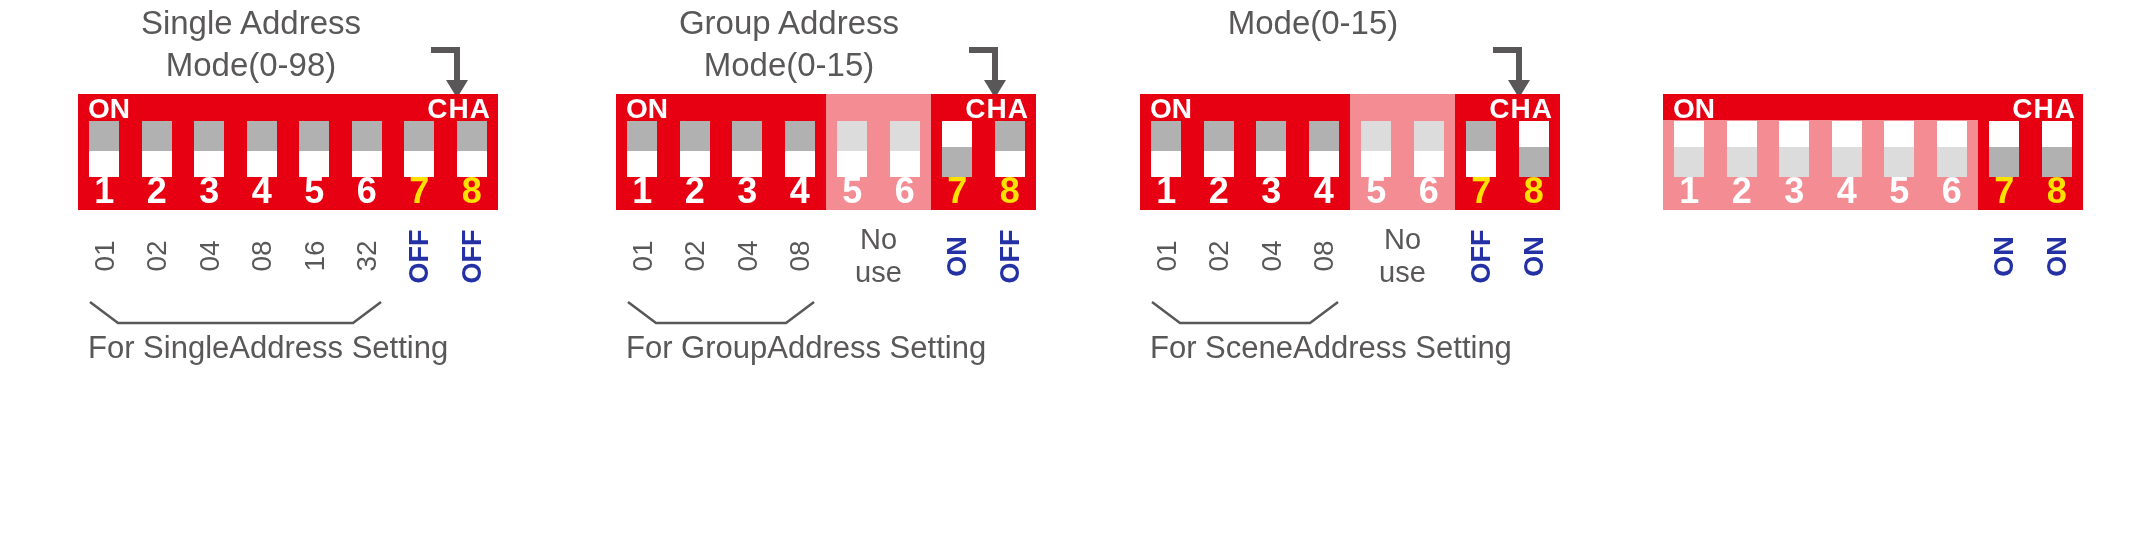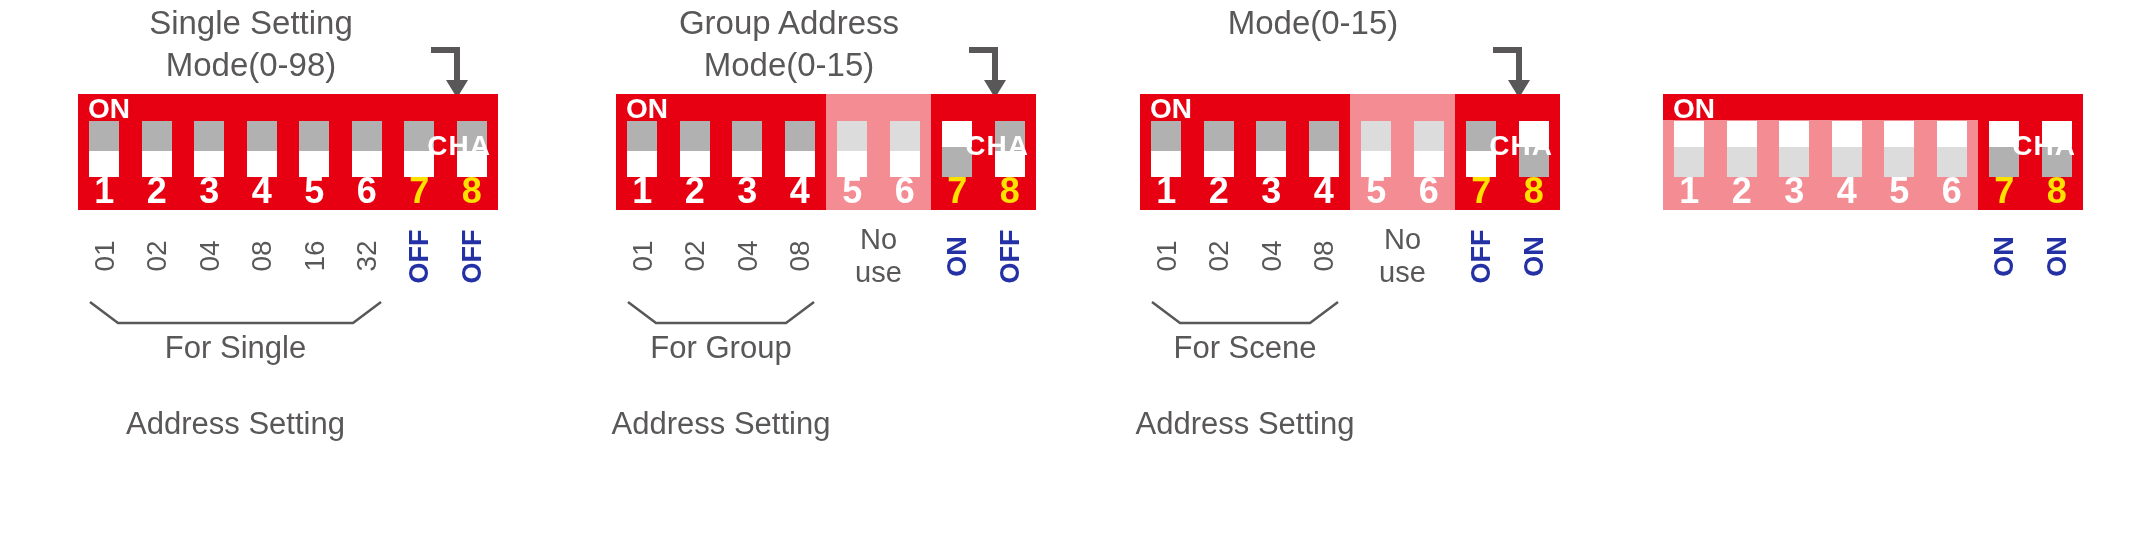--- a/index.html
+++ b/index.html
@@ -14,49 +14,49 @@
   .panel:nth-child(2){left:616px;}
   .panel:nth-child(3){left:1140px;}
   .panel:nth-child(4){left:1663px;}
   .title{position:relative;height:94px;}
   .title-lines{position:absolute;left:0;right:74px;top:2px;text-align:center;color:var(--gray);font-size:33px;}
   .panel.no-arrow .title-lines{right:0;}
   .title-line{height:42px;line-height:42px;white-space:nowrap;}
   .bent-arrow{position:absolute;right:28px;top:44px;color:var(--gray);}
   .dip-block{position:relative;width:420px;height:116px;background:var(--red);}
   .on-label{position:absolute;top:1px;left:10px;color:#fff;font-weight:bold;font-size:28px;line-height:28px;z-index:3;}
-  .cha-label{position:absolute;top:1px;right:7px;color:#fff;font-weight:bold;font-size:28px;line-height:28px;letter-spacing:1px;z-index:3;margin-top:37px;}
+  .cha-label{position:absolute;top:1px;right:7px;color:#fff;font-weight:bold;font-size:28px;line-height:28px;letter-spacing:1px;z-index:3;}
   .sw-row{position:absolute;left:0;top:0;width:100%;height:100%;}
   .sw-col{position:absolute;top:0;height:100%;}
   .slider{position:absolute;left:50%;transform:translateX(-50%);top:27px;width:30px;height:56px;background:var(--slot);}
   .knob{position:absolute;left:0;width:100%;height:46%;background:#ffffff;}
   .slider.off .knob{bottom:0;}
   .slider.on .knob{top:0;}
   .sw-num{position:absolute;bottom:1px;left:0;width:100%;text-align:center;color:#fff;font-weight:bold;font-size:36px;line-height:1;}
   .sw-num.yellow{color:var(--yellow);}
   .fade-overlay{position:absolute;top:0;bottom:0;background:var(--fade);z-index:2;}
   .values-row{position:relative;height:84px;margin-top:4px;}
   .value-cell{position:absolute;top:0;height:100%;display:flex;align-items:center;justify-content:center;}
   .value-cell span{transform:rotate(-90deg);white-space:nowrap;font-size:28px;color:var(--gray);}
   .value-cell.blue span{color:var(--blue);font-weight:bold;font-size:27px;}
   .no-use-cell{position:absolute;top:0;height:100%;display:flex;flex-direction:column;align-items:center;justify-content:center;color:var(--gray);font-size:29px;line-height:1.15;}
   .no-use-cell div{white-space:nowrap;}
   .bottom{position:relative;height:160px;}
   .bracket-svg{position:absolute;top:2px;}
-  .caption{position:absolute;top:30px;display:flex;flex-direction:column;align-items:center;color:var(--gray);font-size:31px;line-height:1.3;gap:36px;}
+  .caption{position:absolute;top:30px;display:flex;flex-direction:row;align-items:center;color:var(--gray);font-size:31px;line-height:1.3;}
   .caption div{white-space:nowrap;}
 </style>
 </head>
 <body>
 
 <div id="diagram" style="--red: #e60012; --yellow: #ffe100; --blue: #2431a5; --gray: #595757; --slot: #b1b1b2; --fade: rgba(255,255,255,0.55);">
     <section class="panel">
     <div class="title">
       <div class="title-lines">
-        <div class="title-line">Single Setting</div>
+        <div class="title-line">Single Address</div>
         <div class="title-line">Mode(0-98)</div>
       </div>
       <svg class="bent-arrow" width="42" height="56" viewBox="0 0 42 56">
         <path d="M3 6 H29 V38" fill="none" stroke="currentColor" stroke-width="6"></path>
         <polygon points="18,36 40,36 29,54" fill="currentColor"></polygon>
       </svg>
     </div>
     <div class="dip-block">
       <span class="on-label">ON</span>
       <span class="cha-label">CHA</span>

